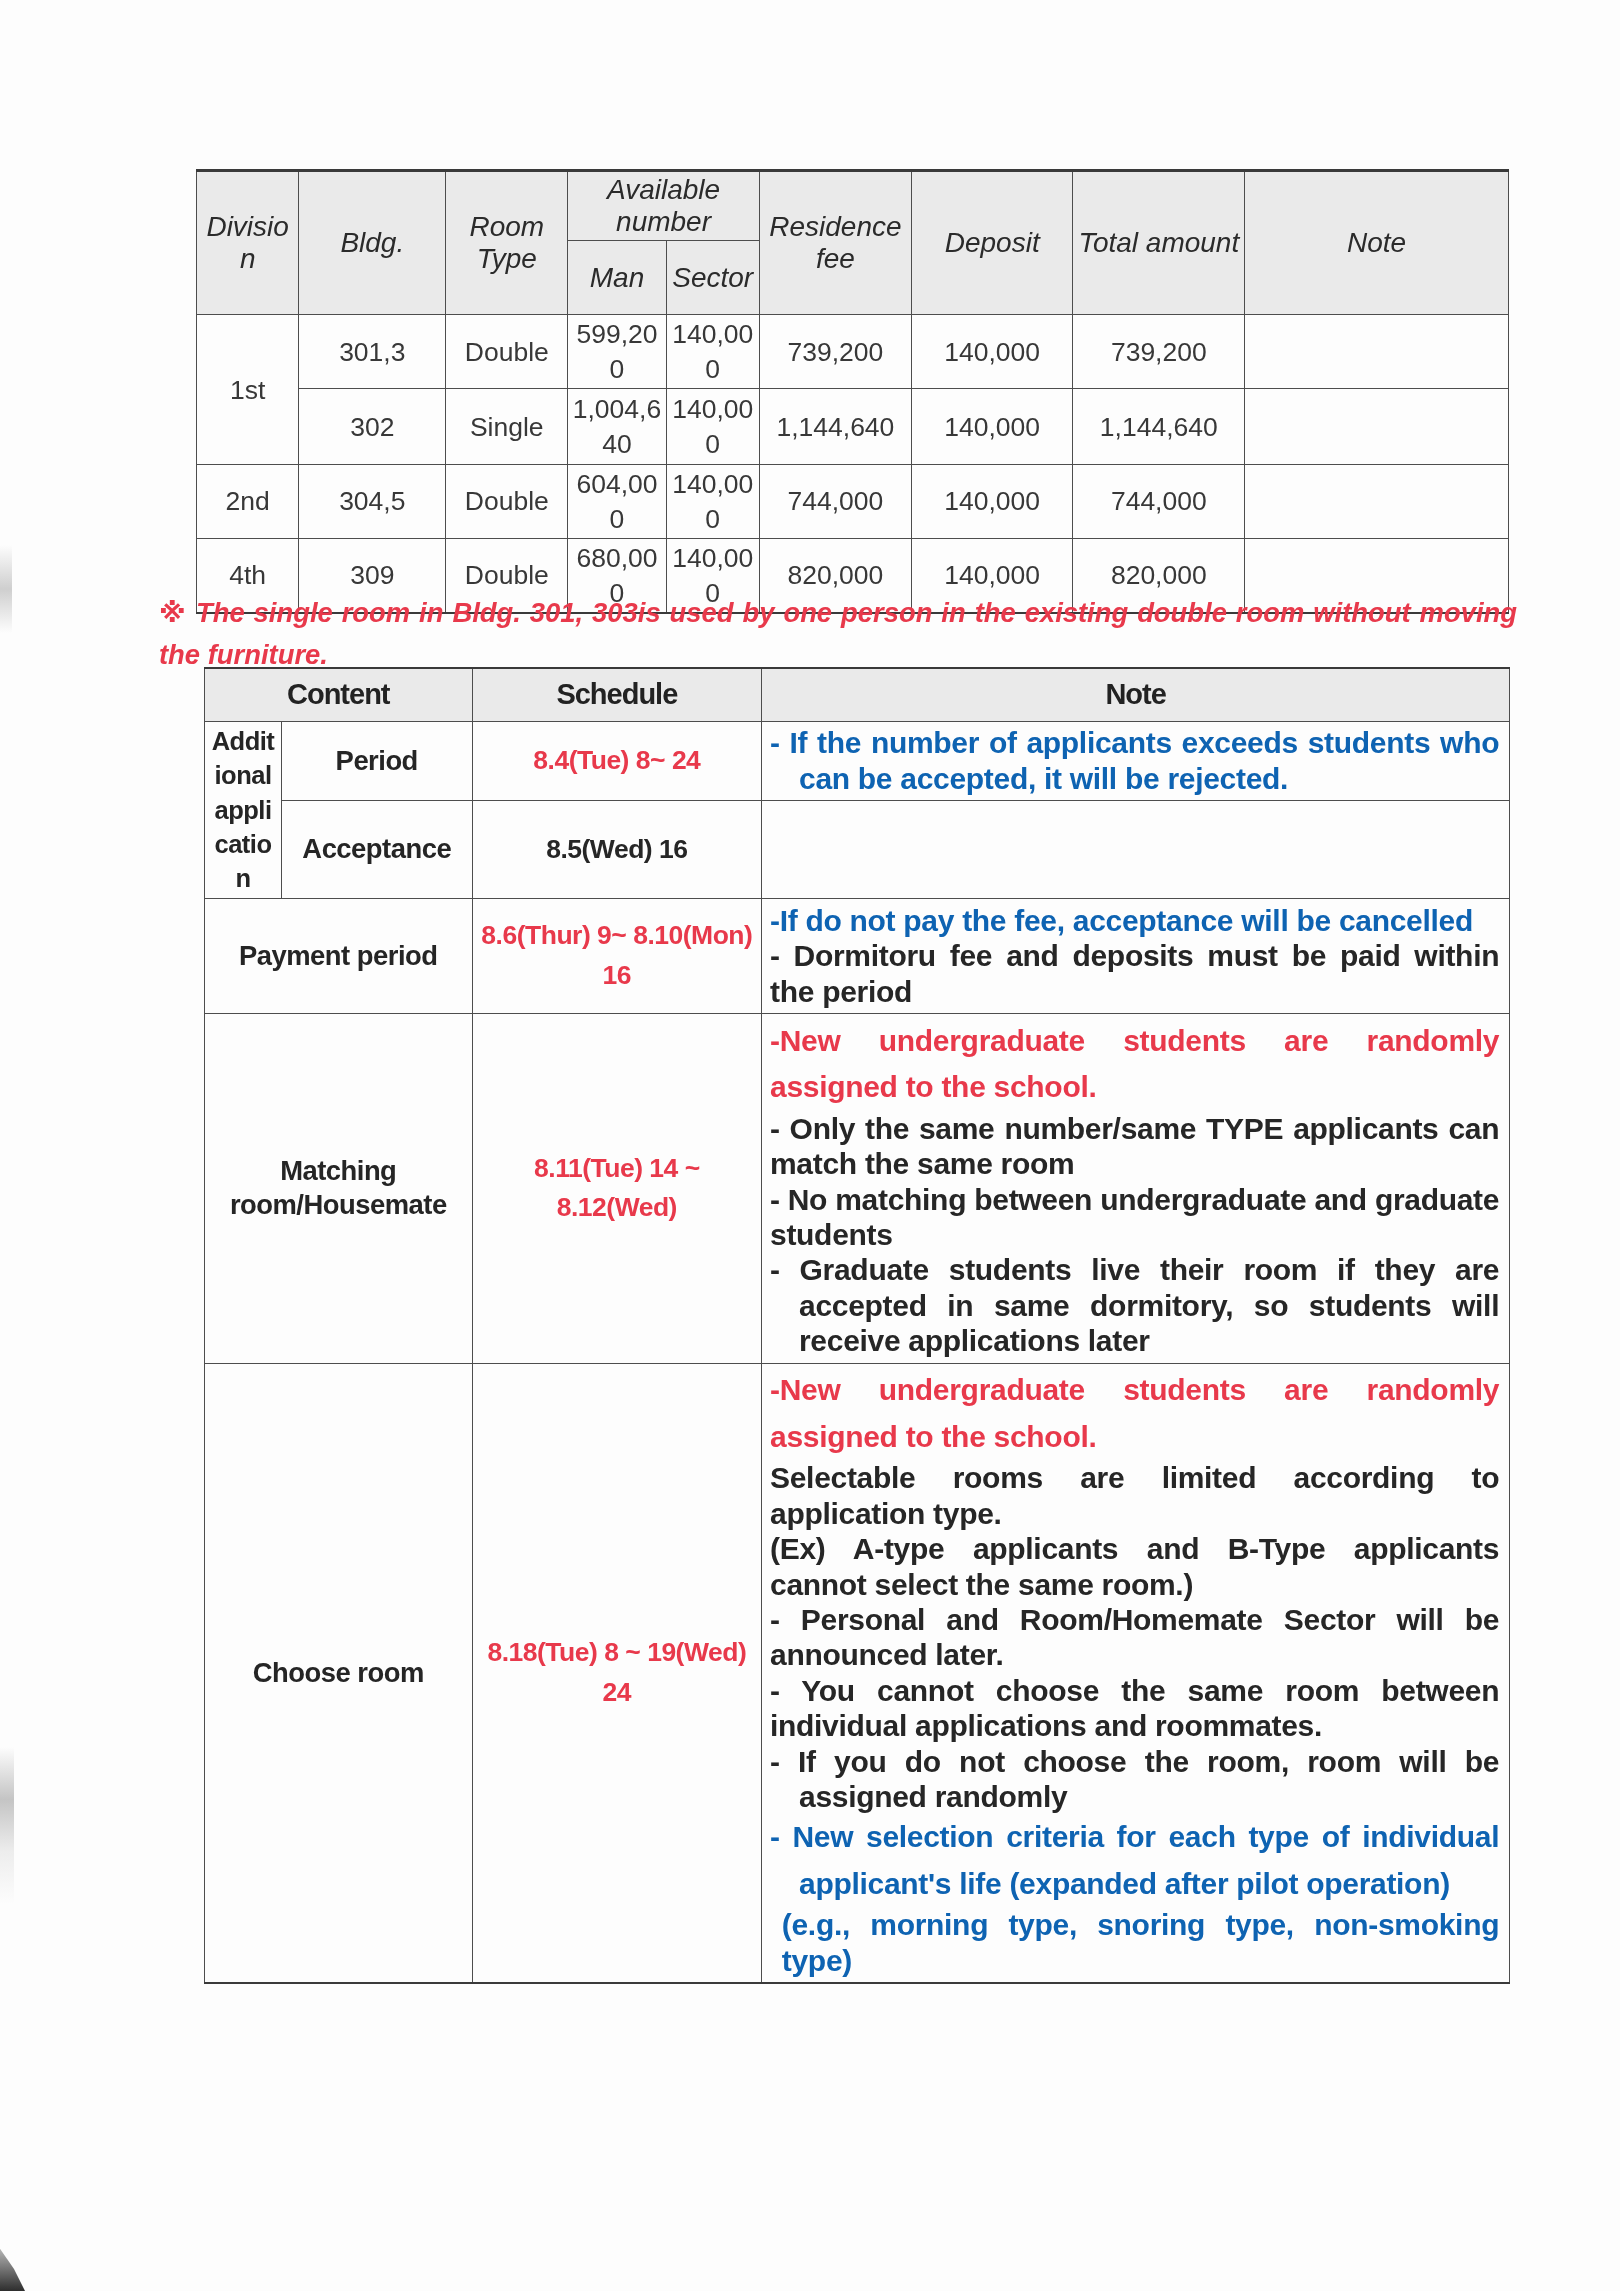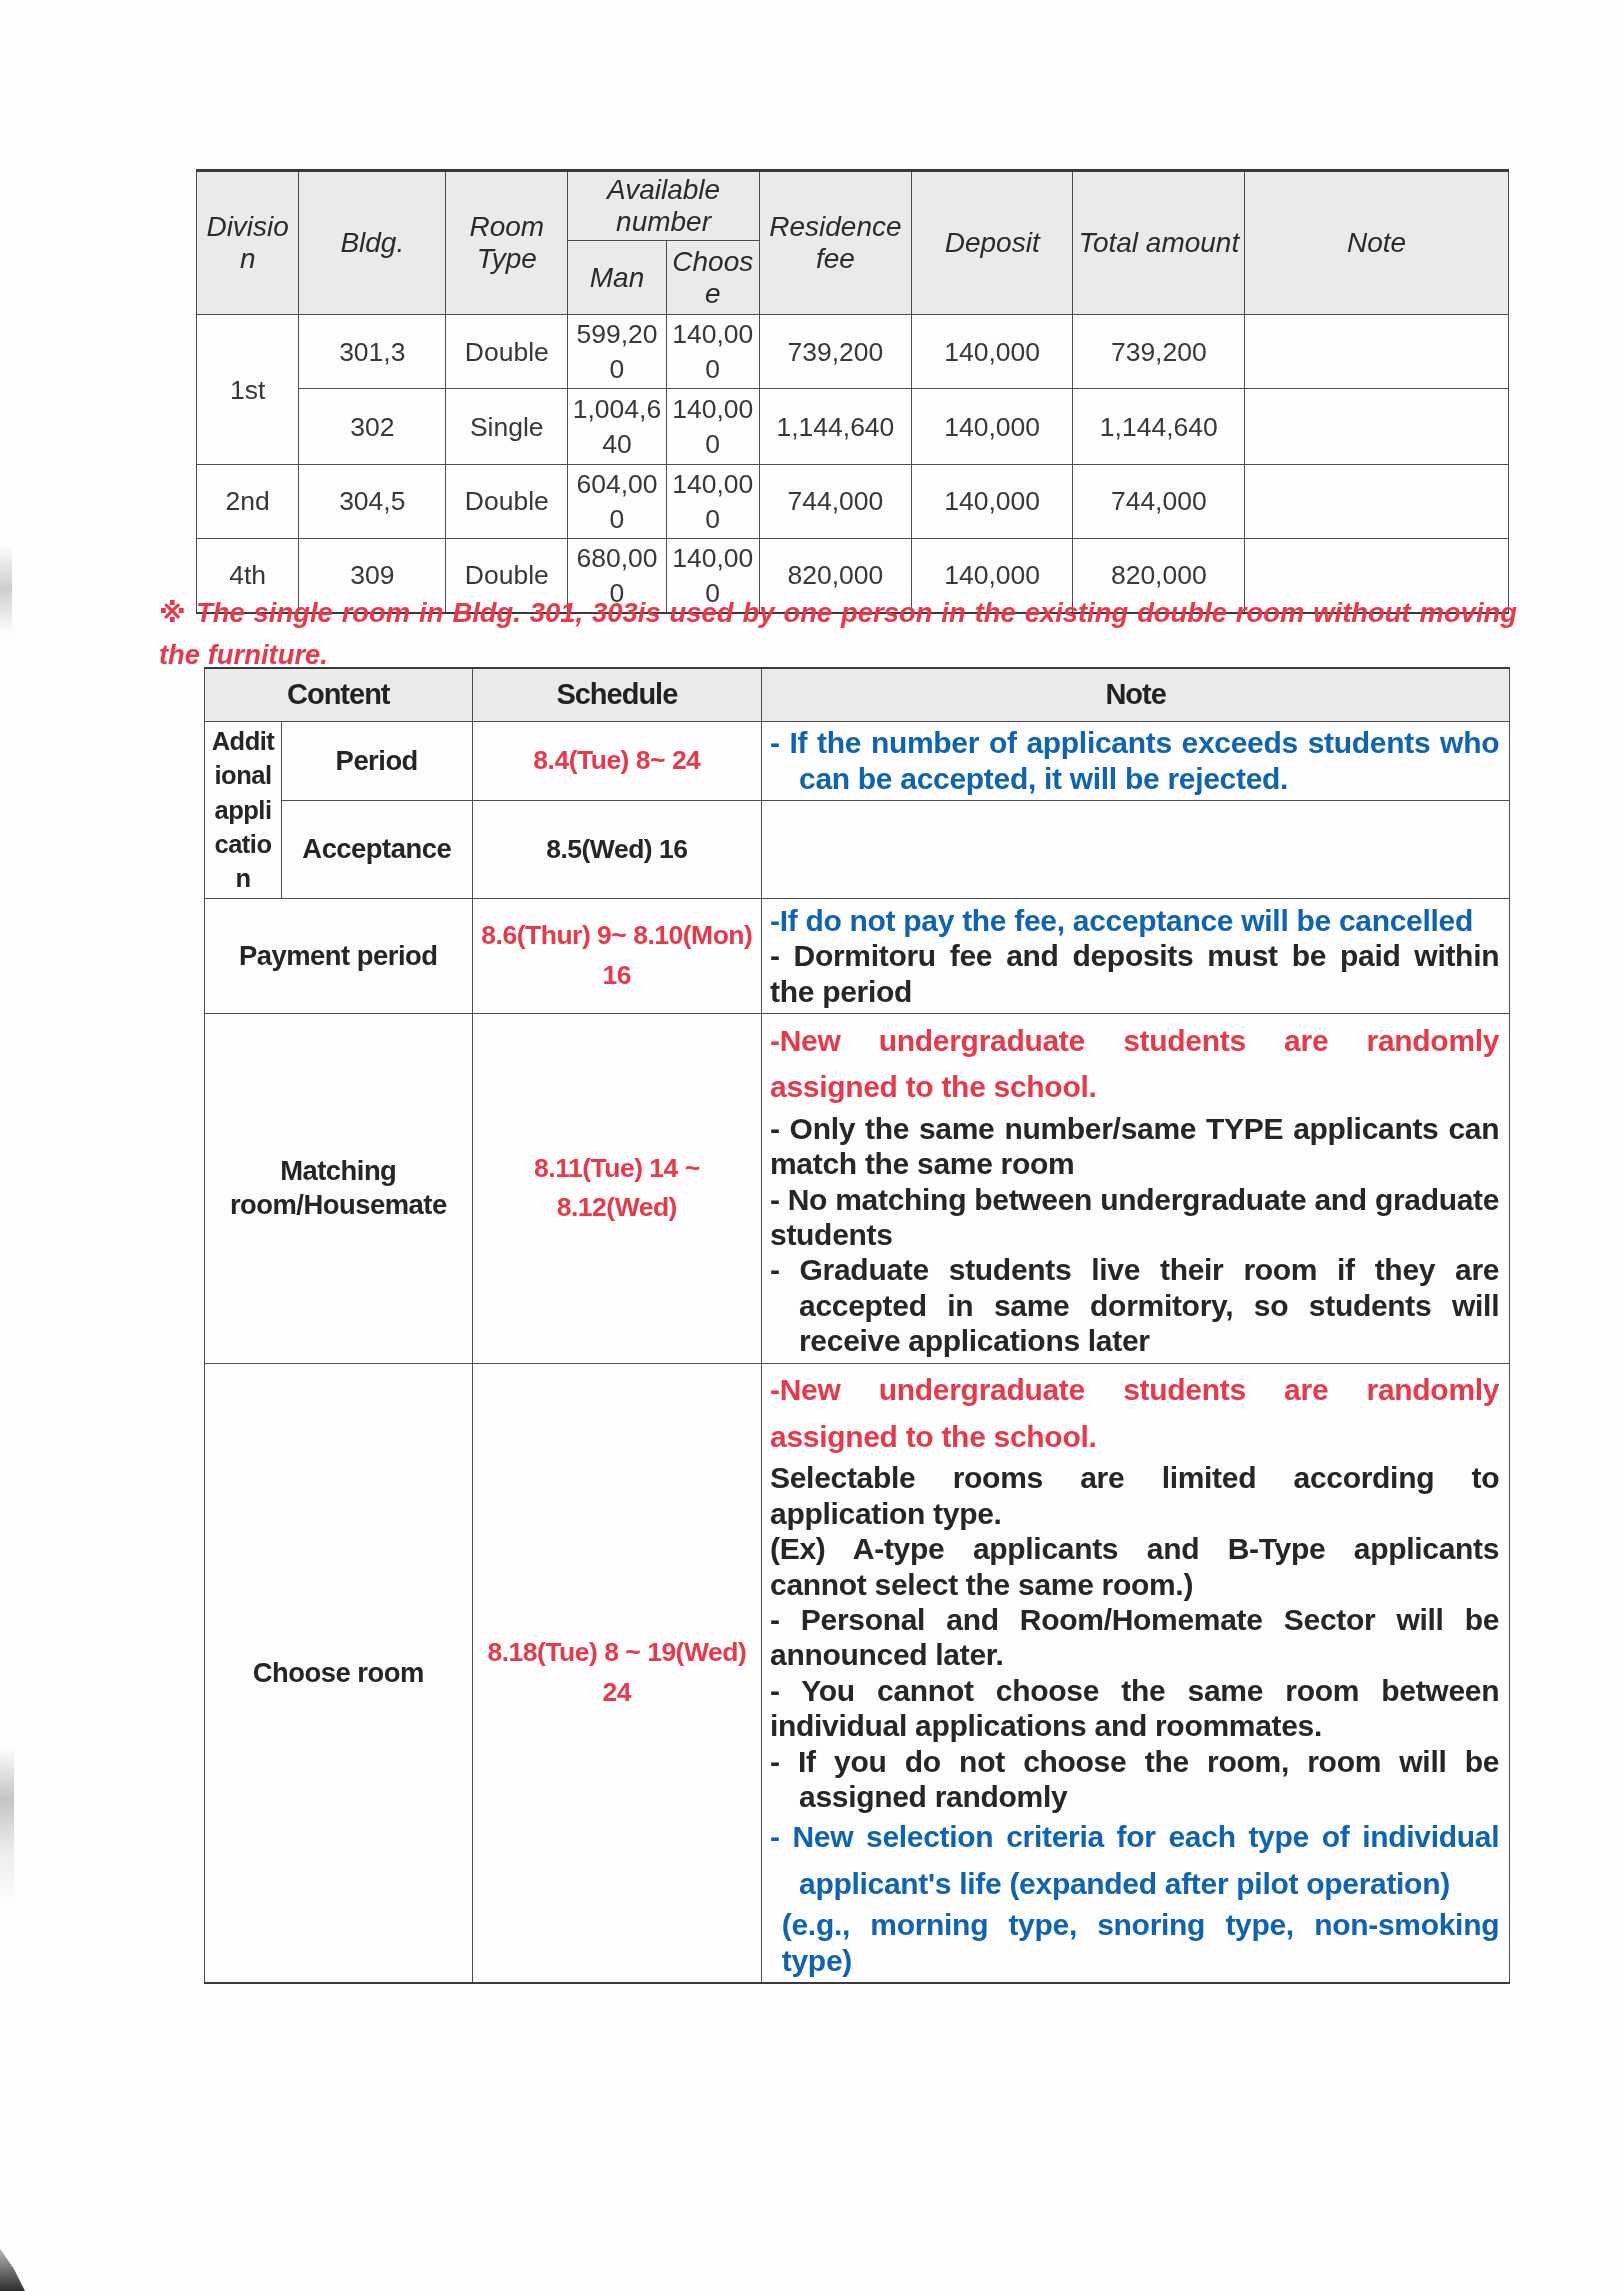--- a/index.html
+++ b/index.html
@@ -93,21 +93,21 @@
       <th rowspan="2">Bldg.</th>
       <th rowspan="2">Room Type</th>
       <th colspan="2" style="border-bottom:1px solid var(--line)">Available number</th>
       <th rowspan="2">Residence fee</th>
       <th rowspan="2">Deposit</th>
       <th rowspan="2">Total amount</th>
       <th rowspan="2">Note</th>
     </tr>
     <tr style="height:74px">
       <th class="brk">Man</th>
-      <th class="brk">Choose</th>
+      <th class="brk">Sector</th>
     </tr>
     <tr style="height:73px">
       <td rowspan="2">1st</td>
       <td>301,3</td>
       <td>Double</td>
       <td class="brk">599,200</td>
       <td class="brk">140,000</td>
       <td>739,200</td>
       <td>140,000</td>
       <td>739,200</td>

